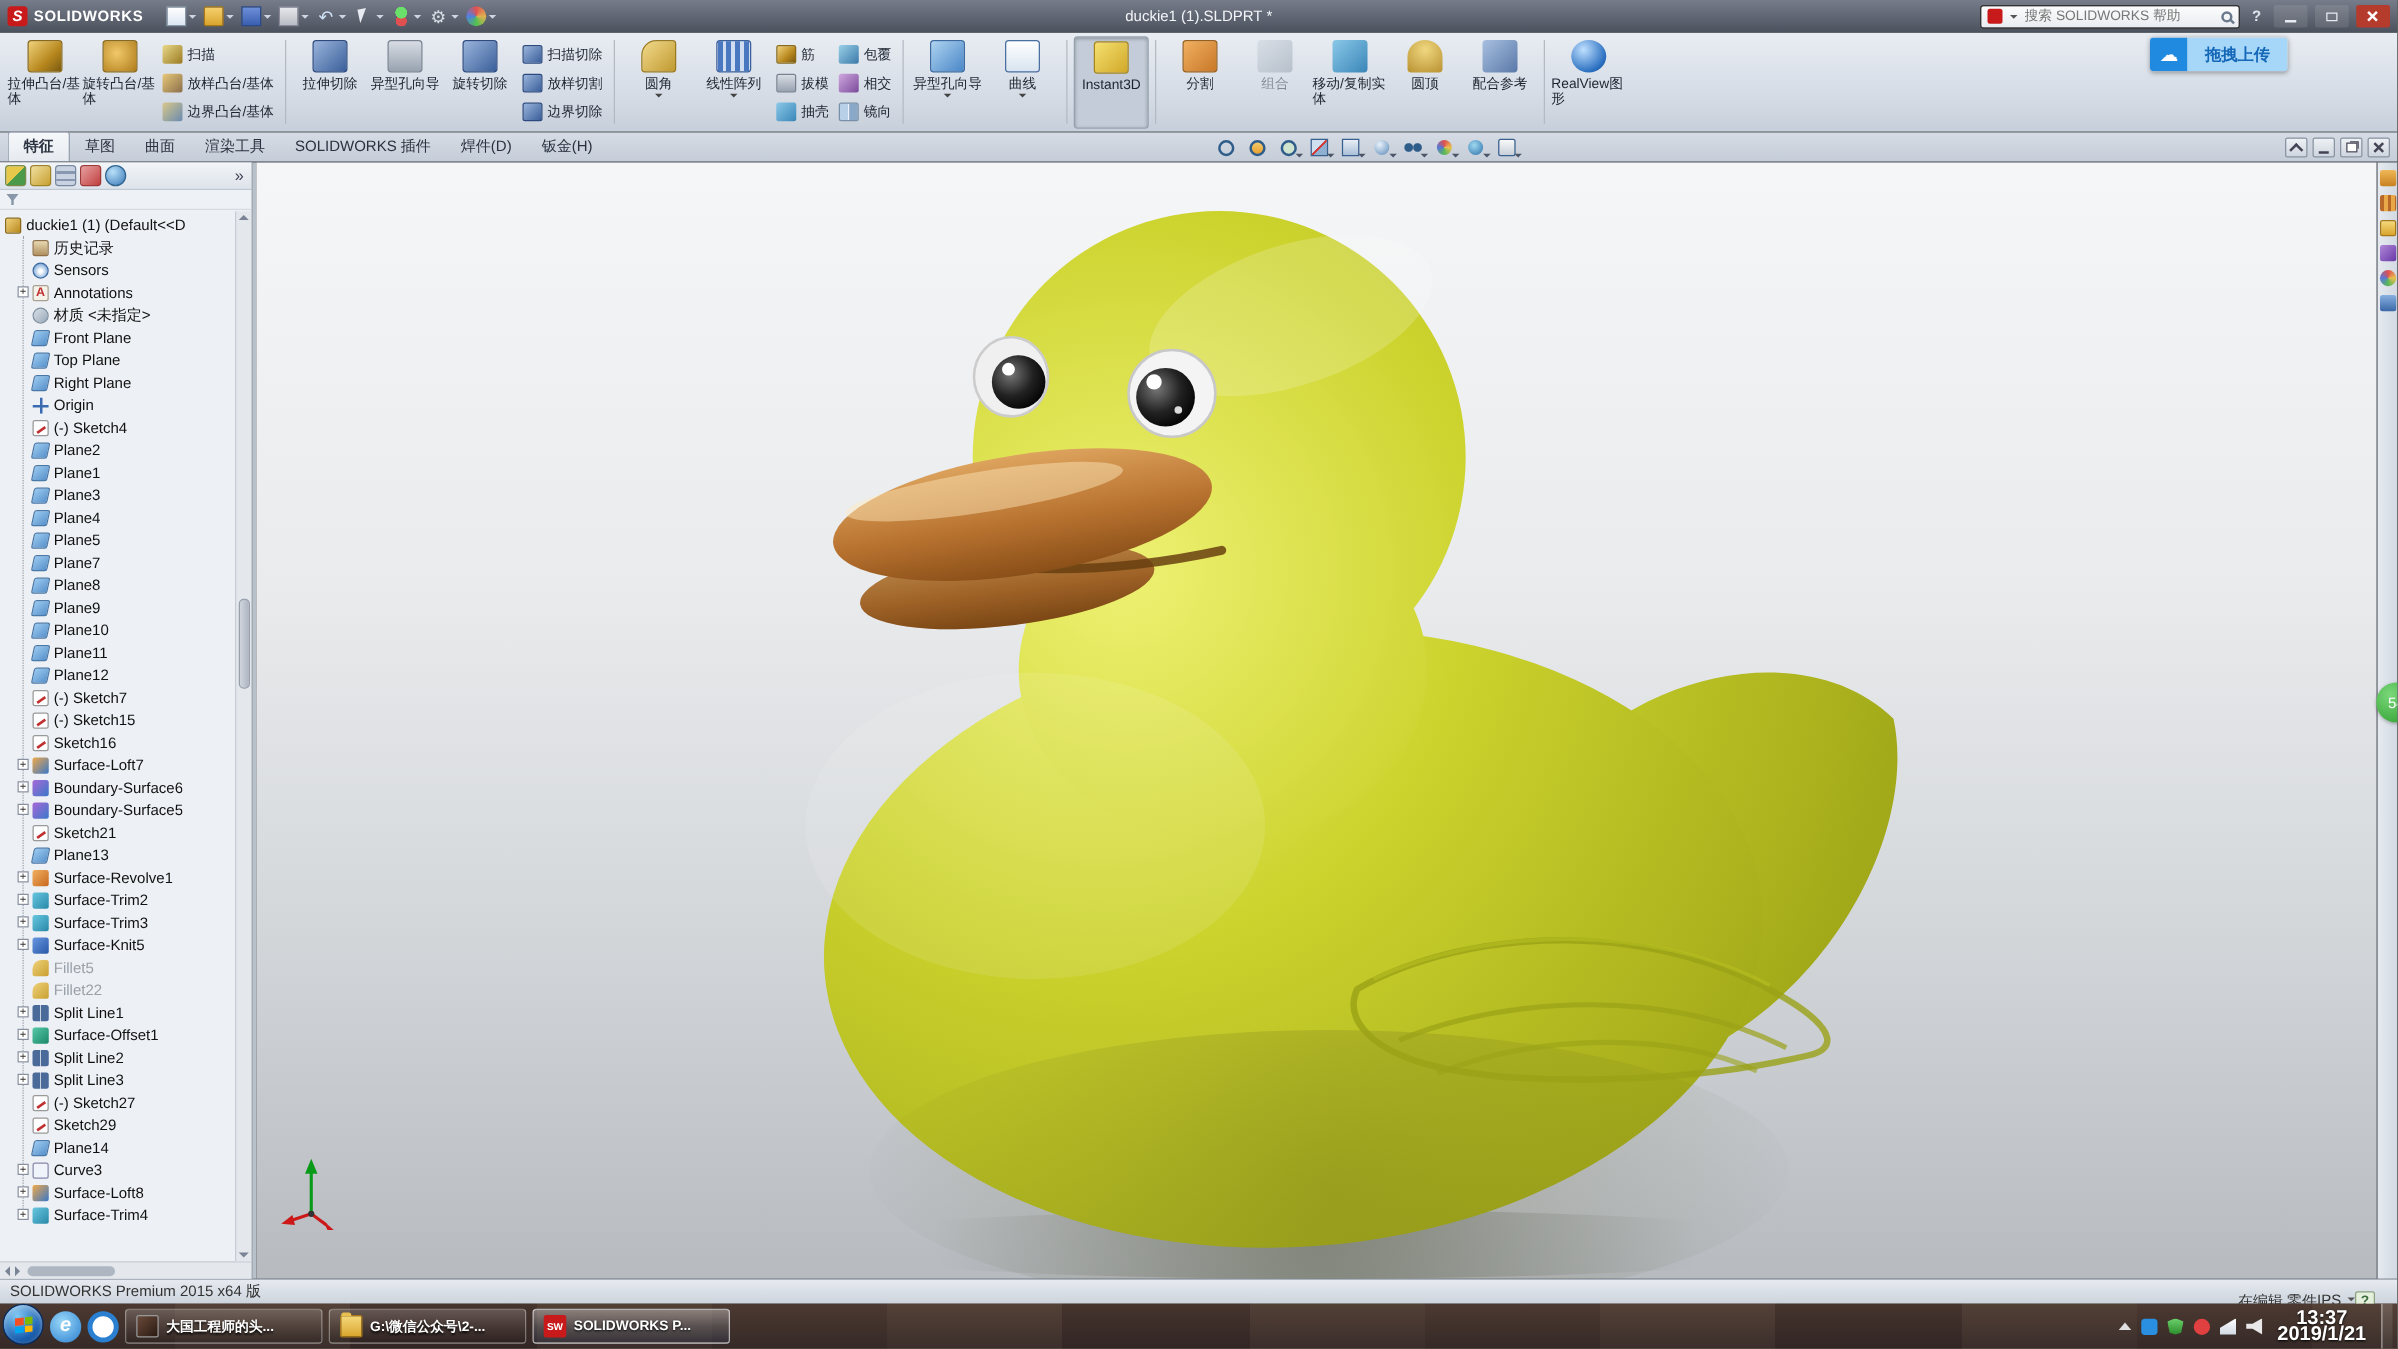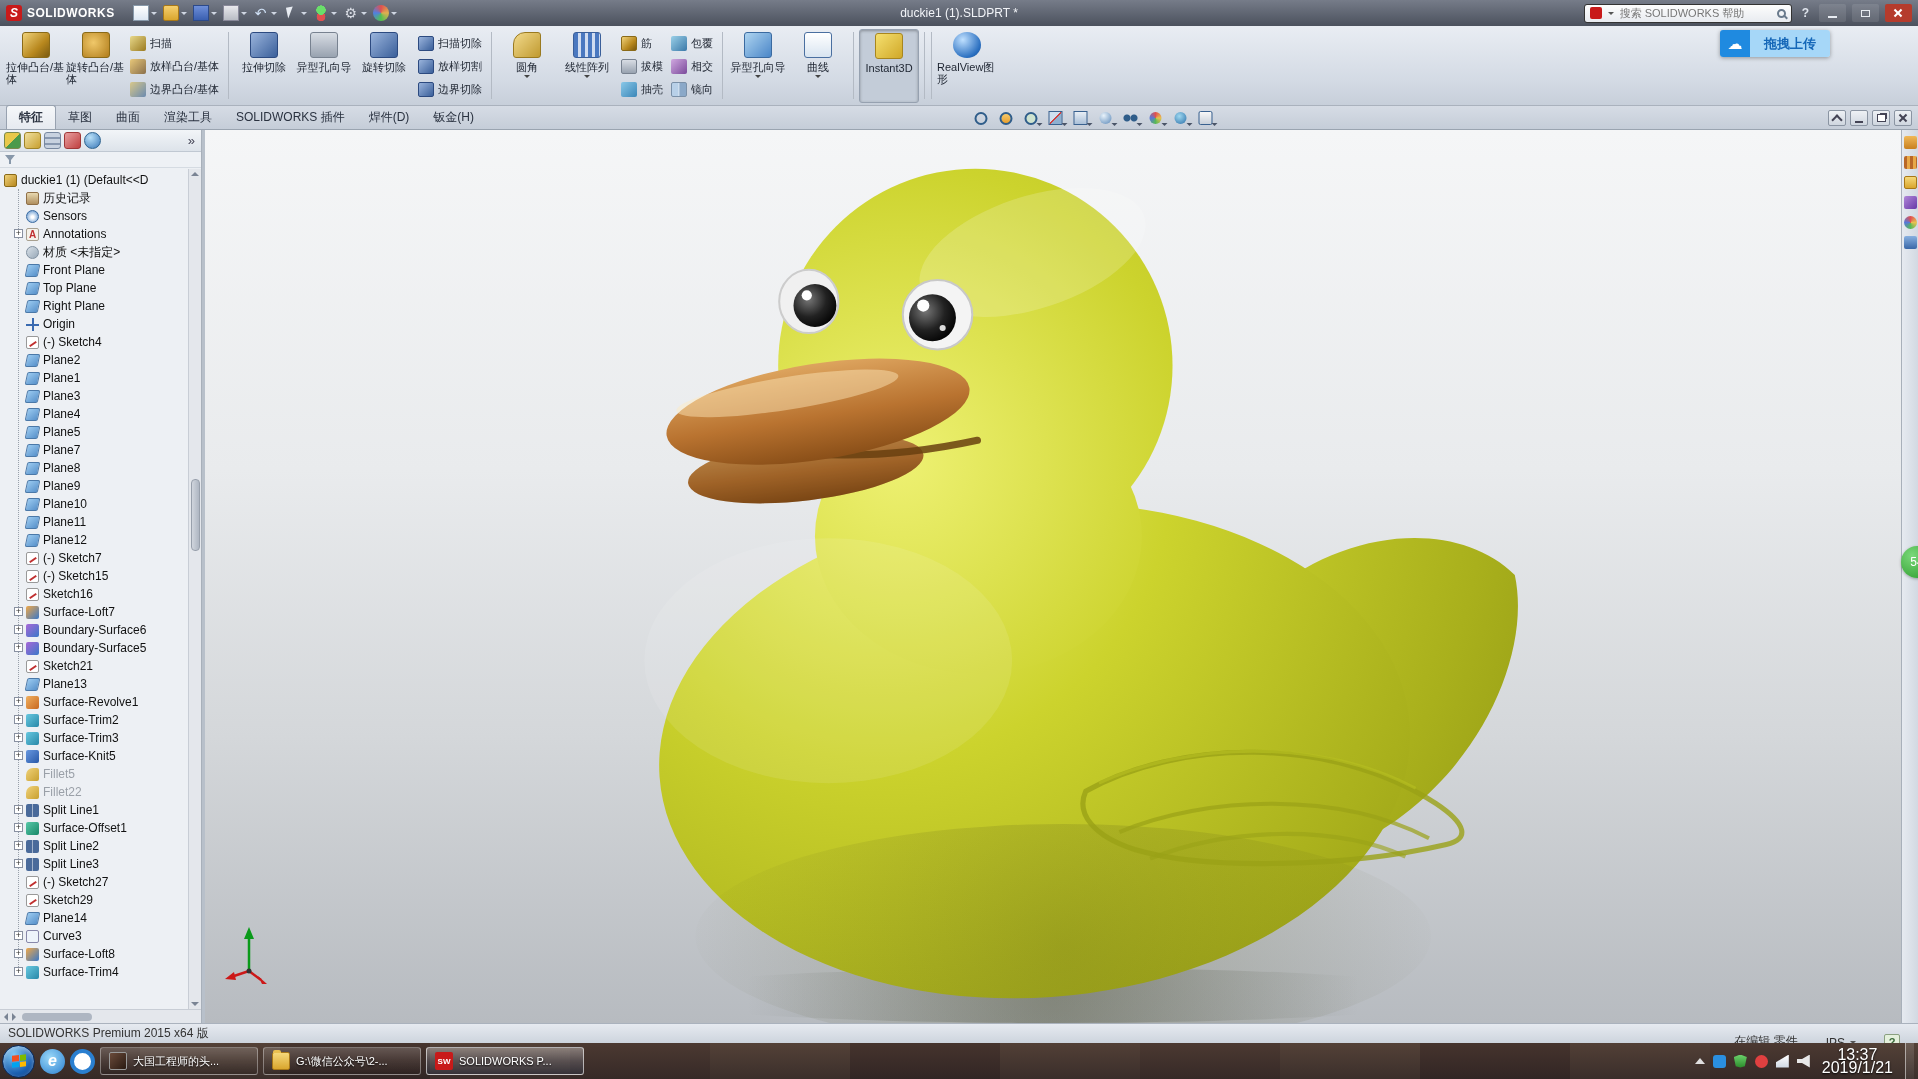--- a/index.html
+++ b/index.html
@@ -177,24 +177,24 @@
   .rightstrip [data-name="appearances-icon"]{background:conic-gradient(#e05050,#e8c050,#58b858,#5878d8,#e05050);border-radius:50%;}
   .rightstrip [data-name="custom-properties-icon"]{background:linear-gradient(#88b0e0,#3a68a8);}
 
   
   .bottomtabs{height:18px;background:linear-gradient(#d9dee6,#c6cdd7);border-top:1px solid #a8b0ba;display:flex;align-items:stretch;padding-left:4px;font-size:11px;flex:none;}
   .bt-nav{width:14px;display:flex;align-items:center;justify-content:center;}
   .btabs{display:flex;}
   .btab{padding:1px 10px;display:flex;align-items:center;color:#333;border-right:1px solid #b8c0ca;white-space:nowrap;}
   .btab.active{background:#f2f4f7;font-weight:bold;border:1px solid #98a2b0;border-bottom:none;}
   .statusbar{height:20px;background:linear-gradient(#e6eaf0,#cdd4dd);border-top:1px solid #aab2bd;display:flex;align-items:center;padding:0 8px;font-size:12px;color:#333;flex:none;}
-  .sb-right{margin-left:auto;display:flex;align-items:flex-end;gap:28px;padding-right:10px;margin-top:15px;}
+  .sb-right{margin-left:auto;display:flex;align-items:flex-start;padding-right:10px;margin-top:15px;}
   .units{display:flex;align-items:center;gap:3px;}
   .sb-help{width:16px;height:16px;background:#e4f0dc;border:1px solid #8aa080;color:#3a6a3a;display:flex;align-items:center;justify-content:center;border-radius:2px;font-size:11px;font-weight:bold;}
-  .taskbar{height:36px;flex:none;display:flex;align-items:center;padding:0 2px;gap:5px;color:#fff;background:linear-gradient(rgba(30,25,35,.50),rgba(18,16,26,.66)),repeating-linear-gradient(90deg,#7a5a40 0 140px,#8a6a4c 140px 280px,#6e4f38 280px 430px,#87674a 430px 570px);}
+  .taskbar{height:36px;flex:none;display:flex;padding:0 2px;gap:5px;color:#fff;background:linear-gradient(rgba(30,25,35,.50),rgba(18,16,26,.66)),repeating-linear-gradient(90deg,#7a5a40 0 140px,#8a6a4c 140px 280px,#6e4f38 280px 430px,#87674a 430px 570px);font-weight:bold;}
   .startorb{width:33px;height:33px;border-radius:50%;background:radial-gradient(circle at 35% 28%,#7ec8f5,#1a5fb0 62%,#0a3a7a);border:1px solid #0a2a5a;display:flex;align-items:center;justify-content:center;box-shadow:inset 0 2px 5px rgba(255,255,255,.5);flex:none;}
   .flag{width:14px;height:12px;display:grid;grid-template-columns:1fr 1fr;gap:1px;transform:skewY(-6deg);}
   .flag i{display:block;}
   .flag i:nth-child(1){background:#f25022;}.flag i:nth-child(2){background:#7fba00;}
   .flag i:nth-child(3){background:#00a4ef;}.flag i:nth-child(4){background:#ffb900;}
   .launchers{display:flex;gap:5px;align-items:center;}
   .lbtn{width:25px;height:25px;border-radius:4px;position:relative;flex:none;}
   .launchers [data-name="ie-icon"]{background:radial-gradient(circle at 40% 35%,#9ad8f8,#2a7fd0);border-radius:50%;}
   .launchers [data-name="ie-icon"]::before{content:"e";position:absolute;inset:0;display:flex;align-items:center;justify-content:center;color:#fff;font-style:italic;font-weight:bold;font-size:16px;}
   .launchers [data-name="browser-icon"]{background:#fff;border:4px solid #2a7fd0;border-radius:50%;}
@@ -412,20 +412,42 @@
         </div>
     </div>
     <div class="rsep" data-name="ribbon-separator"></div>
     <div class="rgroup" data-name="instant3d-group">
       <div class="rbtn big pressed" data-name="instant3d-button">
           <span class="ri ri-i3d" data-name="instant3d-icon"></span>
           <span class="rlabel">Instant3D</span>
         </div>
     </div>
     <div class="rsep" data-name="ribbon-separator"></div>
+    <div class="rgroup" data-name="body-operations-group">
+      <div class="rbtn big" data-name="split-button">
+          <span class="ri ri-split" data-name="split-icon"></span>
+          <span class="rlabel">分割</span>
+        </div>
+      <div class="rbtn big disabled" data-name="combine-button">
+          <span class="ri ri-combine" data-name="combine-icon"></span>
+          <span class="rlabel">组合</span>
+        </div>
+      <div class="rbtn big" data-name="move-copy-body-button">
+          <span class="ri ri-move" data-name="move-copy-body-icon"></span>
+          <span class="rlabel">移动/复制实体</span>
+        </div>
+      <div class="rbtn big" data-name="dome-button">
+          <span class="ri ri-dome" data-name="dome-icon"></span>
+          <span class="rlabel">圆顶</span>
+        </div>
+      <div class="rbtn big" data-name="mate-reference-button">
+          <span class="ri ri-mate" data-name="mate-reference-icon"></span>
+          <span class="rlabel">配合参考</span>
+        </div>
+    </div>
     <div class="rsep" data-name="ribbon-separator"></div>
     <div class="rgroup" data-name="realview-group">
       <div class="rbtn big" data-name="realview-graphics-button">
           <span class="ri ri-realview" data-name="realview-graphics-icon"></span>
           <span class="rlabel">RealView图形</span>
         </div>
     </div>
   </div>
 
   <div class="tabrow" data-name="command-tab-row">

